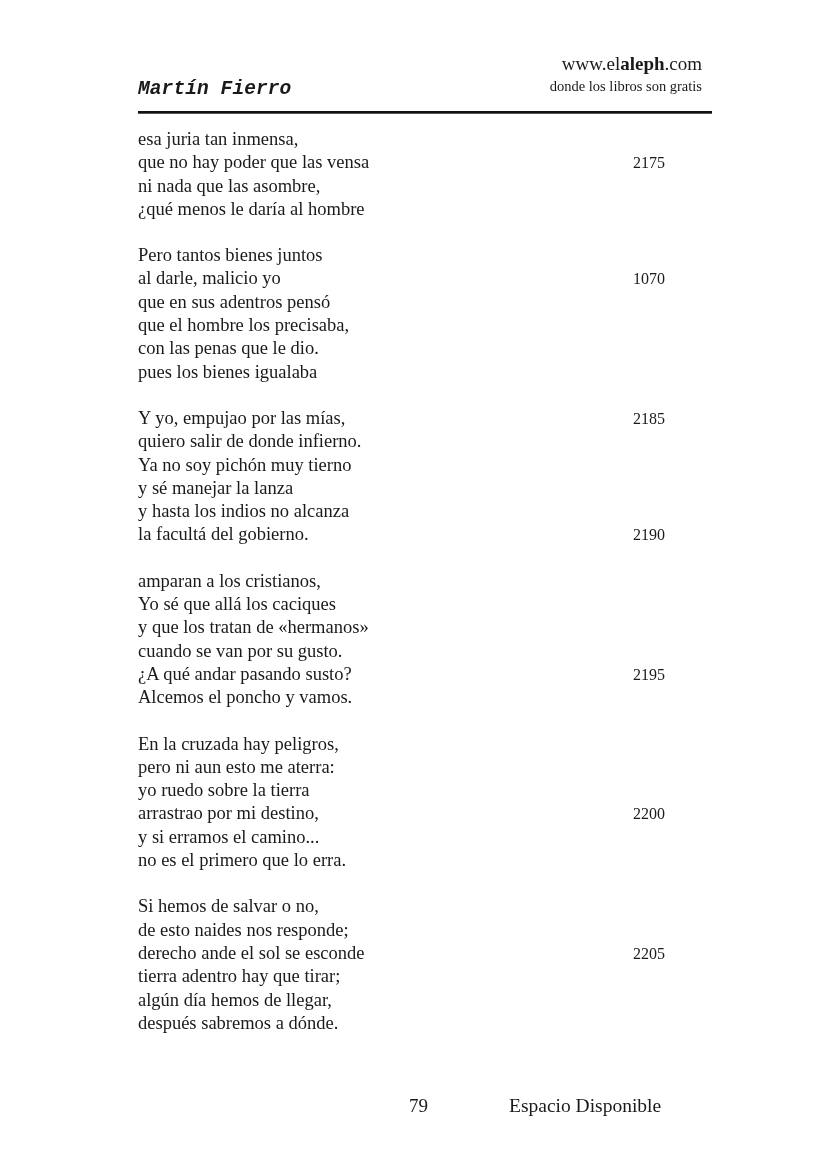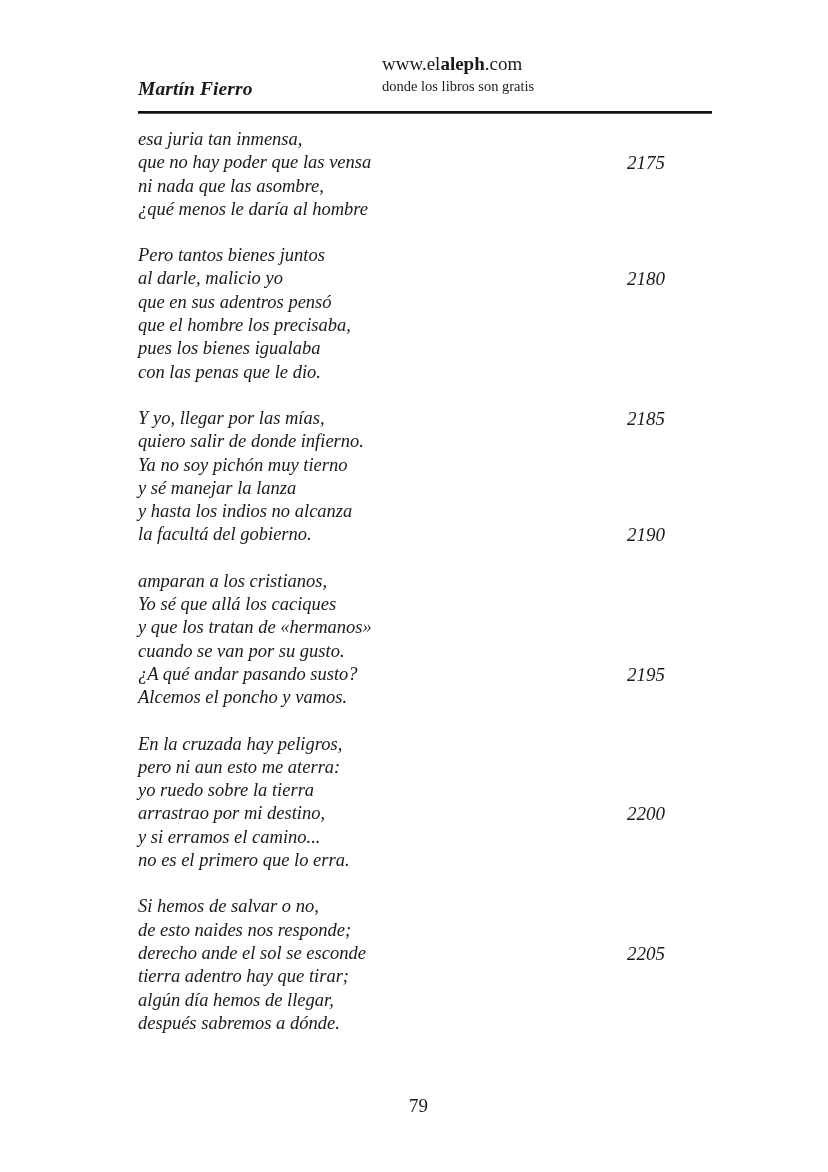--- a/index.html
+++ b/index.html
@@ -34,27 +34,28 @@
   }
   .runhead-left {
     position: absolute;
     left: 0;
     top: 26px;
     font-size: 19.5px;
     font-weight: bold;
     font-style: italic;
     letter-spacing: 0.1px;
     white-space: nowrap;
+    font-family: Liberation Mono, monospace;
   }
   .runhead-right {
     position: absolute;
-    right: 0;
+    right: 10px;
     top: 0;
     width: 330px;
-    text-align: left;
+    text-align: right;
   }
   .site-url {
     font-size: 19px;
     line-height: 24px;
     white-space: nowrap;
   }
   .site-url .brand-bold { font-weight: bold; }
   .site-tagline {
     font-size: 14.5px;
     line-height: 21px;
@@ -70,21 +71,20 @@
     border-top: 2.2px solid #111111;
     border-bottom: 0.7px solid #555555;
   }
 
   
   .poem {
     position: absolute;
     left: 138px;
     top: 128px;
     width: 574px;
-    font-style: italic;
   }
   .stanza {
     position: relative;
     margin-bottom: 23px;
   }
   .verse-line {
     position: relative;
     height: 23.3px;
     line-height: 23.3px;
     font-size: 18.5px;
@@ -92,21 +92,21 @@
   }
   .verse-text {
     display: inline-block;
   }
   .line-number {
     position: absolute;
     left: 479px;
     top: 0;
     width: 48px;
     text-align: right;
-    font-size: 19px;
+    font-size: 16px;
     line-height: 23.3px;
   }
 
   
   .footer {
     position: absolute;
     left: 138px;
     top: 1092px;
     width: 574px;
     height: 30px;
@@ -146,28 +146,28 @@
 
   <div class="poem">
       <div class="stanza">
         <div class="verse-line"><span class="verse-text">esa juria tan inmensa,</span></div>
         <div class="verse-line"><span class="verse-text">que no hay poder que las vensa</span><span class="line-number">2175</span></div>
         <div class="verse-line"><span class="verse-text">ni nada que las asombre,</span></div>
         <div class="verse-line"><span class="verse-text">¿qué menos le daría al hombre</span></div>
       </div>
       <div class="stanza">
         <div class="verse-line"><span class="verse-text">Pero tantos bienes juntos</span></div>
-        <div class="verse-line"><span class="verse-text">al darle, malicio yo</span><span class="line-number">2180</span></div>
+        <div class="verse-line"><span class="verse-text">al darle, malicio yo</span><span class="line-number">1070</span></div>
         <div class="verse-line"><span class="verse-text">que en sus adentros pensó</span></div>
         <div class="verse-line"><span class="verse-text">que el hombre los precisaba,</span></div>
+        <div class="verse-line"><span class="verse-text">con las penas que le dio.</span></div>
         <div class="verse-line"><span class="verse-text">pues los bienes igualaba</span></div>
-        <div class="verse-line"><span class="verse-text">con las penas que le dio.</span></div>
-      </div>
-      <div class="stanza">
-        <div class="verse-line"><span class="verse-text">Y yo, llegar por las mías,</span><span class="line-number">2185</span></div>
+      </div>
+      <div class="stanza">
+        <div class="verse-line"><span class="verse-text">Y yo, empujao por las mías,</span><span class="line-number">2185</span></div>
         <div class="verse-line"><span class="verse-text">quiero salir de donde infierno.</span></div>
         <div class="verse-line"><span class="verse-text">Ya no soy pichón muy tierno</span></div>
         <div class="verse-line"><span class="verse-text">y sé manejar la lanza</span></div>
         <div class="verse-line"><span class="verse-text">y hasta los indios no alcanza</span></div>
         <div class="verse-line"><span class="verse-text">la facultá del gobierno.</span><span class="line-number">2190</span></div>
       </div>
       <div class="stanza">
         <div class="verse-line"><span class="verse-text">amparan a los cristianos,</span></div>
         <div class="verse-line"><span class="verse-text">Yo sé que allá los caciques</span></div>
         <div class="verse-line"><span class="verse-text">y que los tratan de «hermanos»</span></div>
@@ -188,15 +188,16 @@
         <div class="verse-line"><span class="verse-text">de esto naides nos responde;</span></div>
         <div class="verse-line"><span class="verse-text">derecho ande el sol se esconde</span><span class="line-number">2205</span></div>
         <div class="verse-line"><span class="verse-text">tierra adentro hay que tirar;</span></div>
         <div class="verse-line"><span class="verse-text">algún día hemos de llegar,</span></div>
         <div class="verse-line"><span class="verse-text">después sabremos a dónde.</span></div>
       </div>
     </div>
 
   <div class="footer">
     <div class="page-number">79</div>
+    <div class="footer-note">Espacio Disponible</div>
   </div>
 
 </div>
 
 </body></html>

